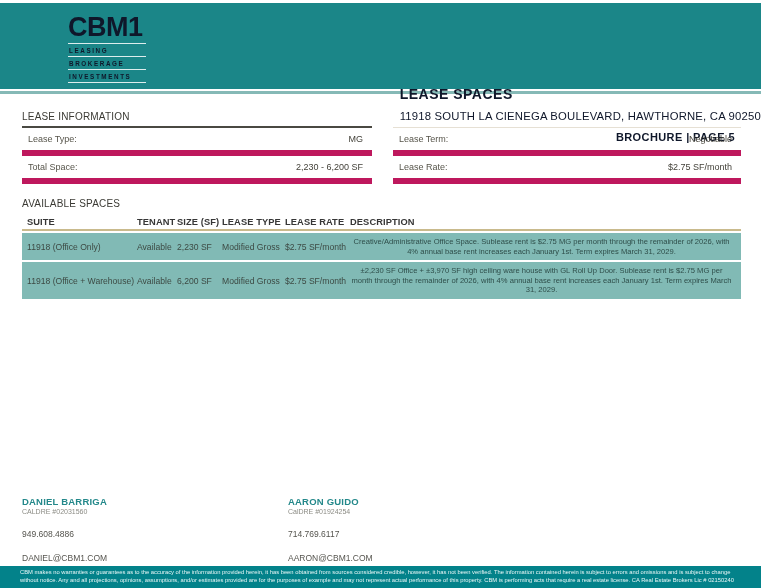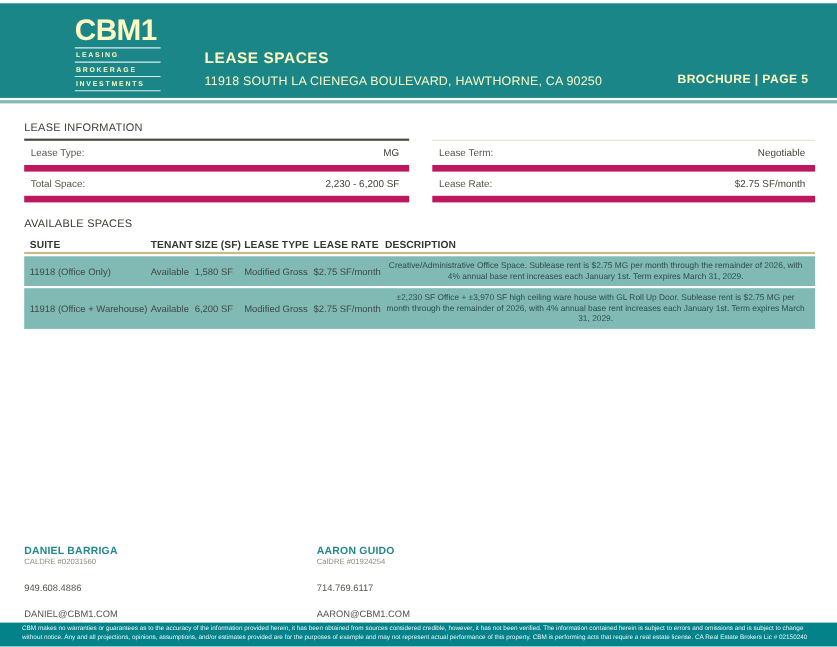--- a/index.html
+++ b/index.html
@@ -6,22 +6,22 @@
   .page{
     position:relative;
     width:761px;height:588px;
     background:#ffffff;
     font-family:"Liberation Sans", sans-serif;
     overflow:hidden;
   }
   
   .topstrip{height:3px;background:#ffffff;}
   .topbar{
-    height:86px;background:#1b8688;color:#fef9c3;
-    display:flex;align-items:stretch;
+    height:86px;background:#1b8688;color:#0f172a;
+    display:flex;align-items:stretch;flex-direction:column;
   }
   .logo{margin:10px 0 0 68px;width:78px;}
   .logo-main{font-size:27px;font-weight:bold;letter-spacing:-0.5px;line-height:28px;}
   .logo-sub{margin-top:2px;}
   .logo-item{
     border-top:1px solid rgba(255,255,255,.85);
     font-size:6.3px;font-weight:bold;letter-spacing:1.6px;
     padding:2.5px 0 2.5px 1px;
   }
   .logo-sub .logo-end{border-top:1px solid rgba(255,255,255,.85);height:0;}
@@ -150,21 +150,21 @@
         <div class="cell">SIZE (SF)</div>
         <div class="cell">LEASE TYPE</div>
         <div class="cell">LEASE RATE</div>
         <div class="cell">DESCRIPTION</div>
       </div>
       <div class="tan-rule"></div>
 
       <div class="tbl-grid tbl-row">
         <div class="cell">11918 (Office Only)</div>
         <div class="cell">Available</div>
-        <div class="cell">1,580 SF</div>
+        <div class="cell">2,230 SF</div>
         <div class="cell">Modified Gross</div>
         <div class="cell">$2.75 SF/month</div>
         <div class="cell desc">Creative/Administrative Office Space. Sublease rent is $2.75 MG per month through the remainder of 2026, with 4% annual base rent increases each January 1st. Term expires March 31, 2029.</div>
       </div>
 
       <div class="tbl-grid tbl-row">
         <div class="cell">11918 (Office + Warehouse)</div>
         <div class="cell">Available</div>
         <div class="cell">6,200 SF</div>
         <div class="cell">Modified Gross</div>

